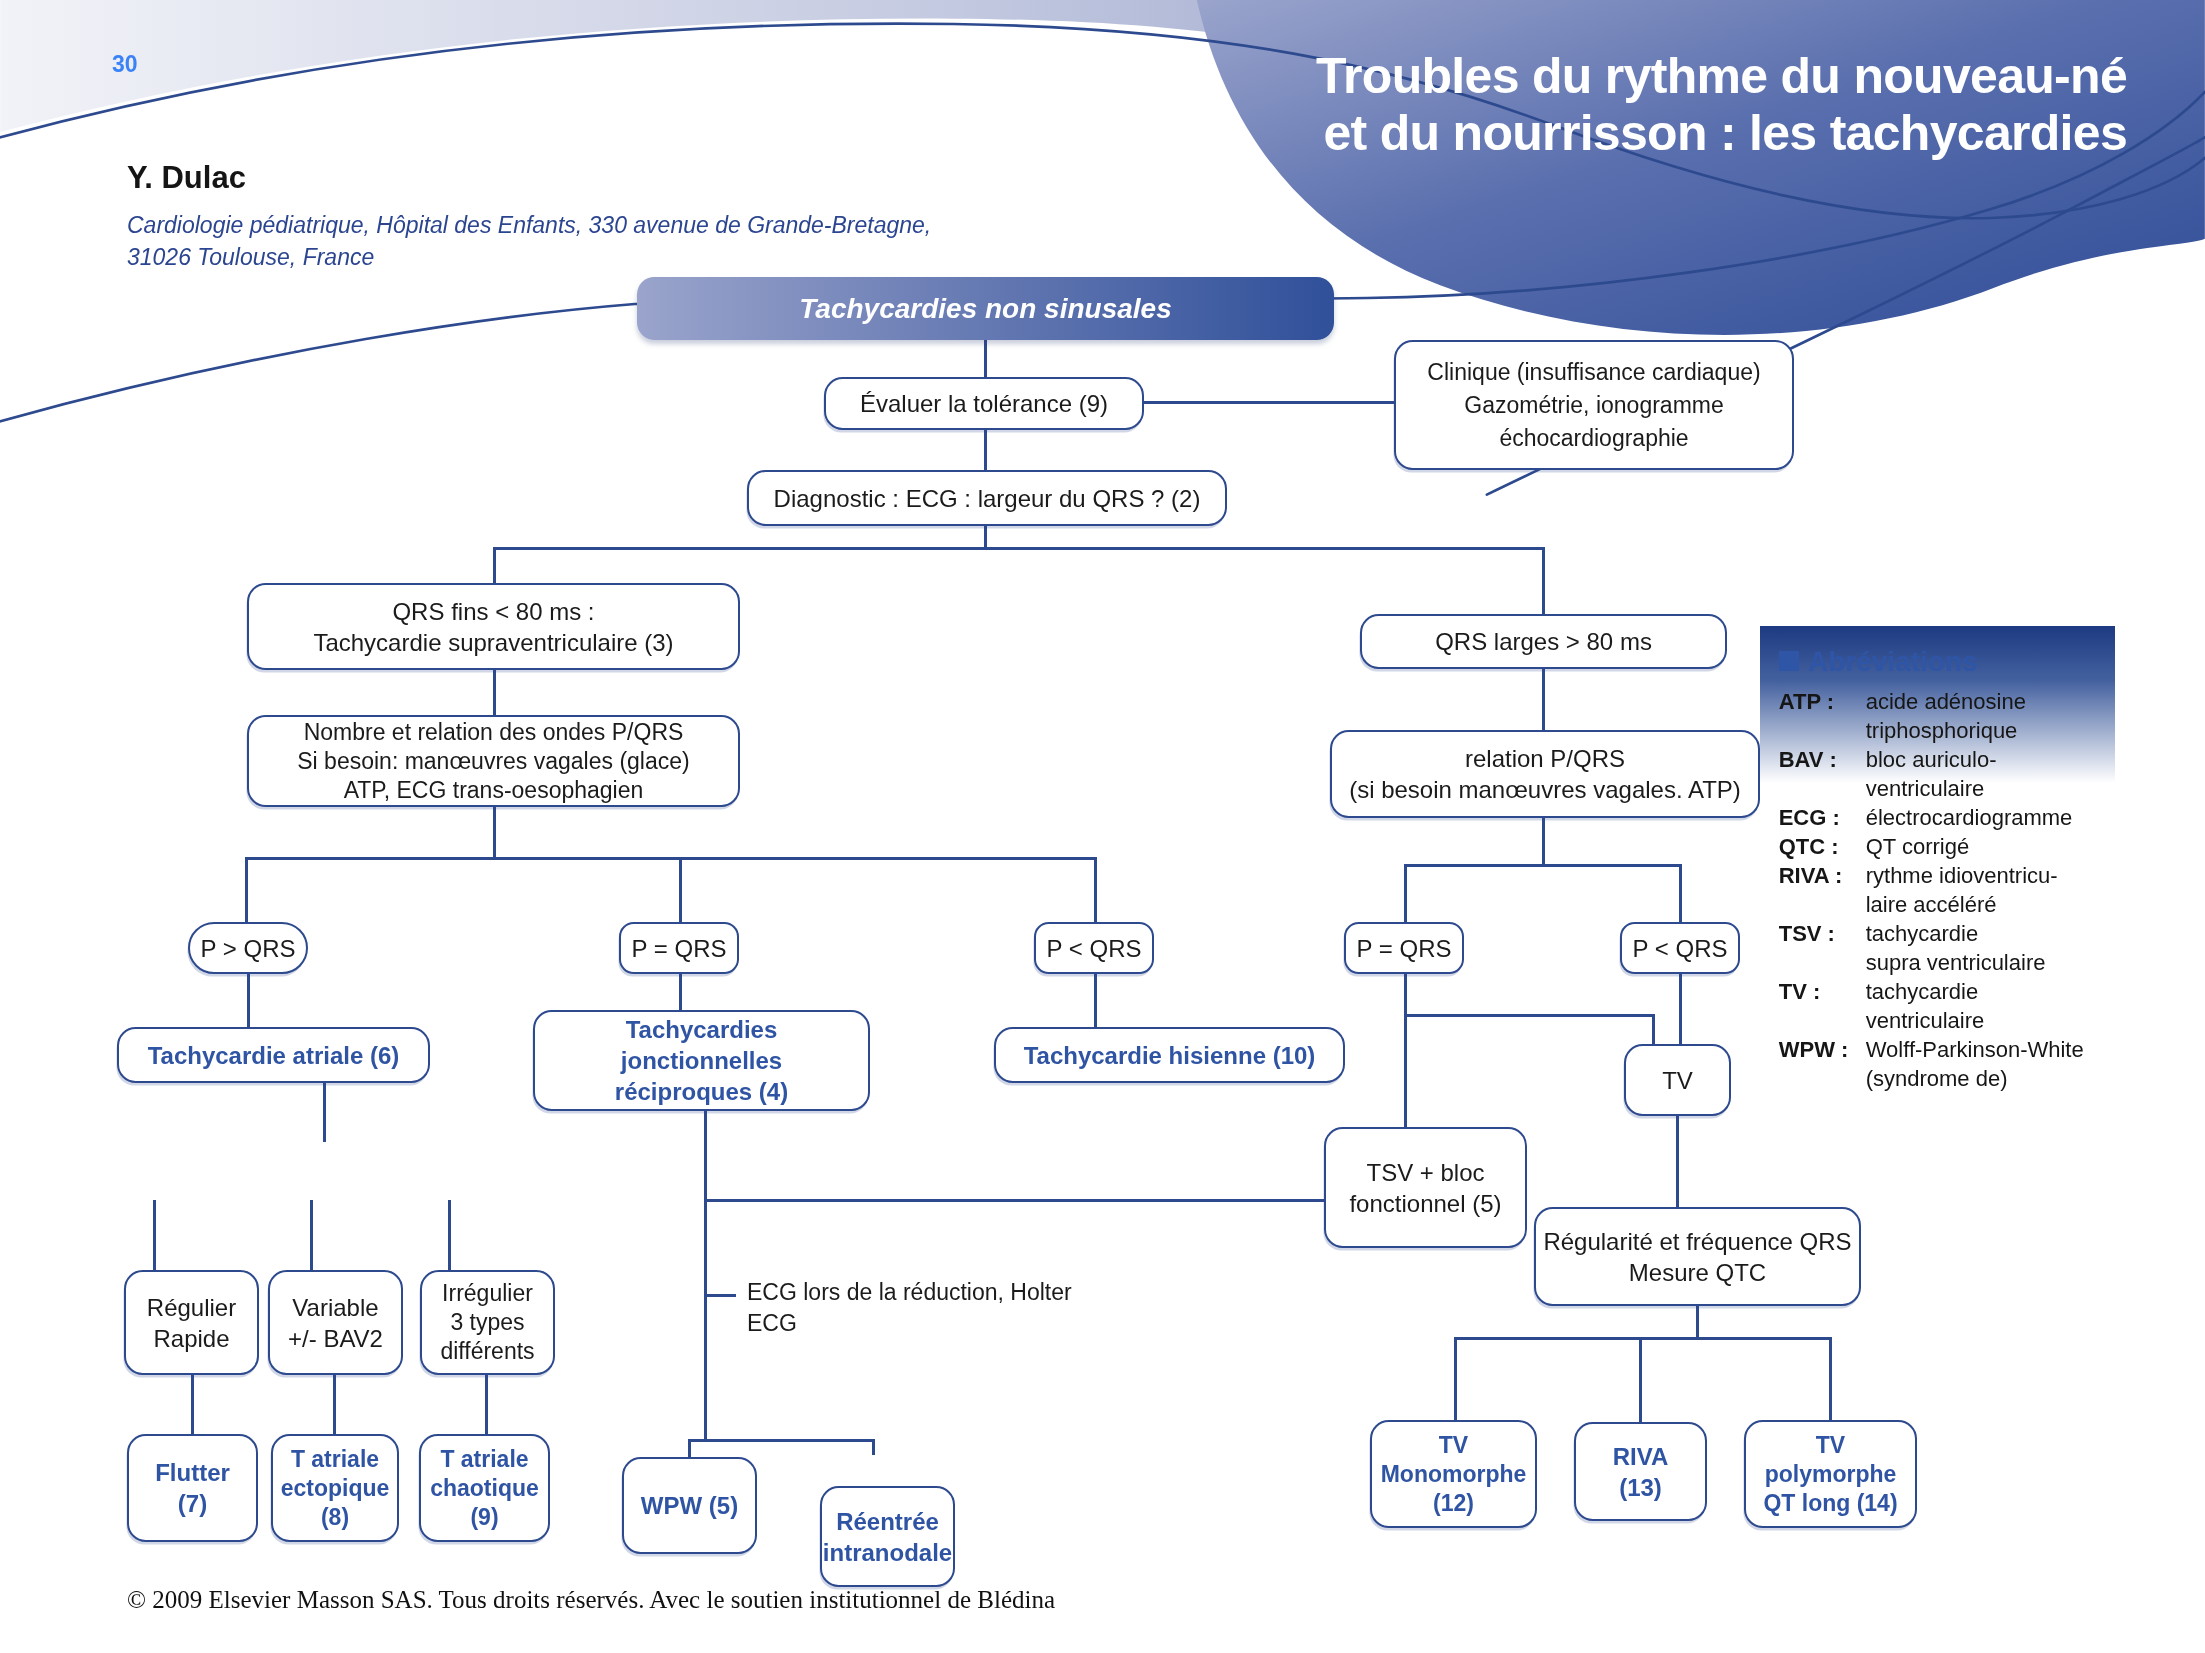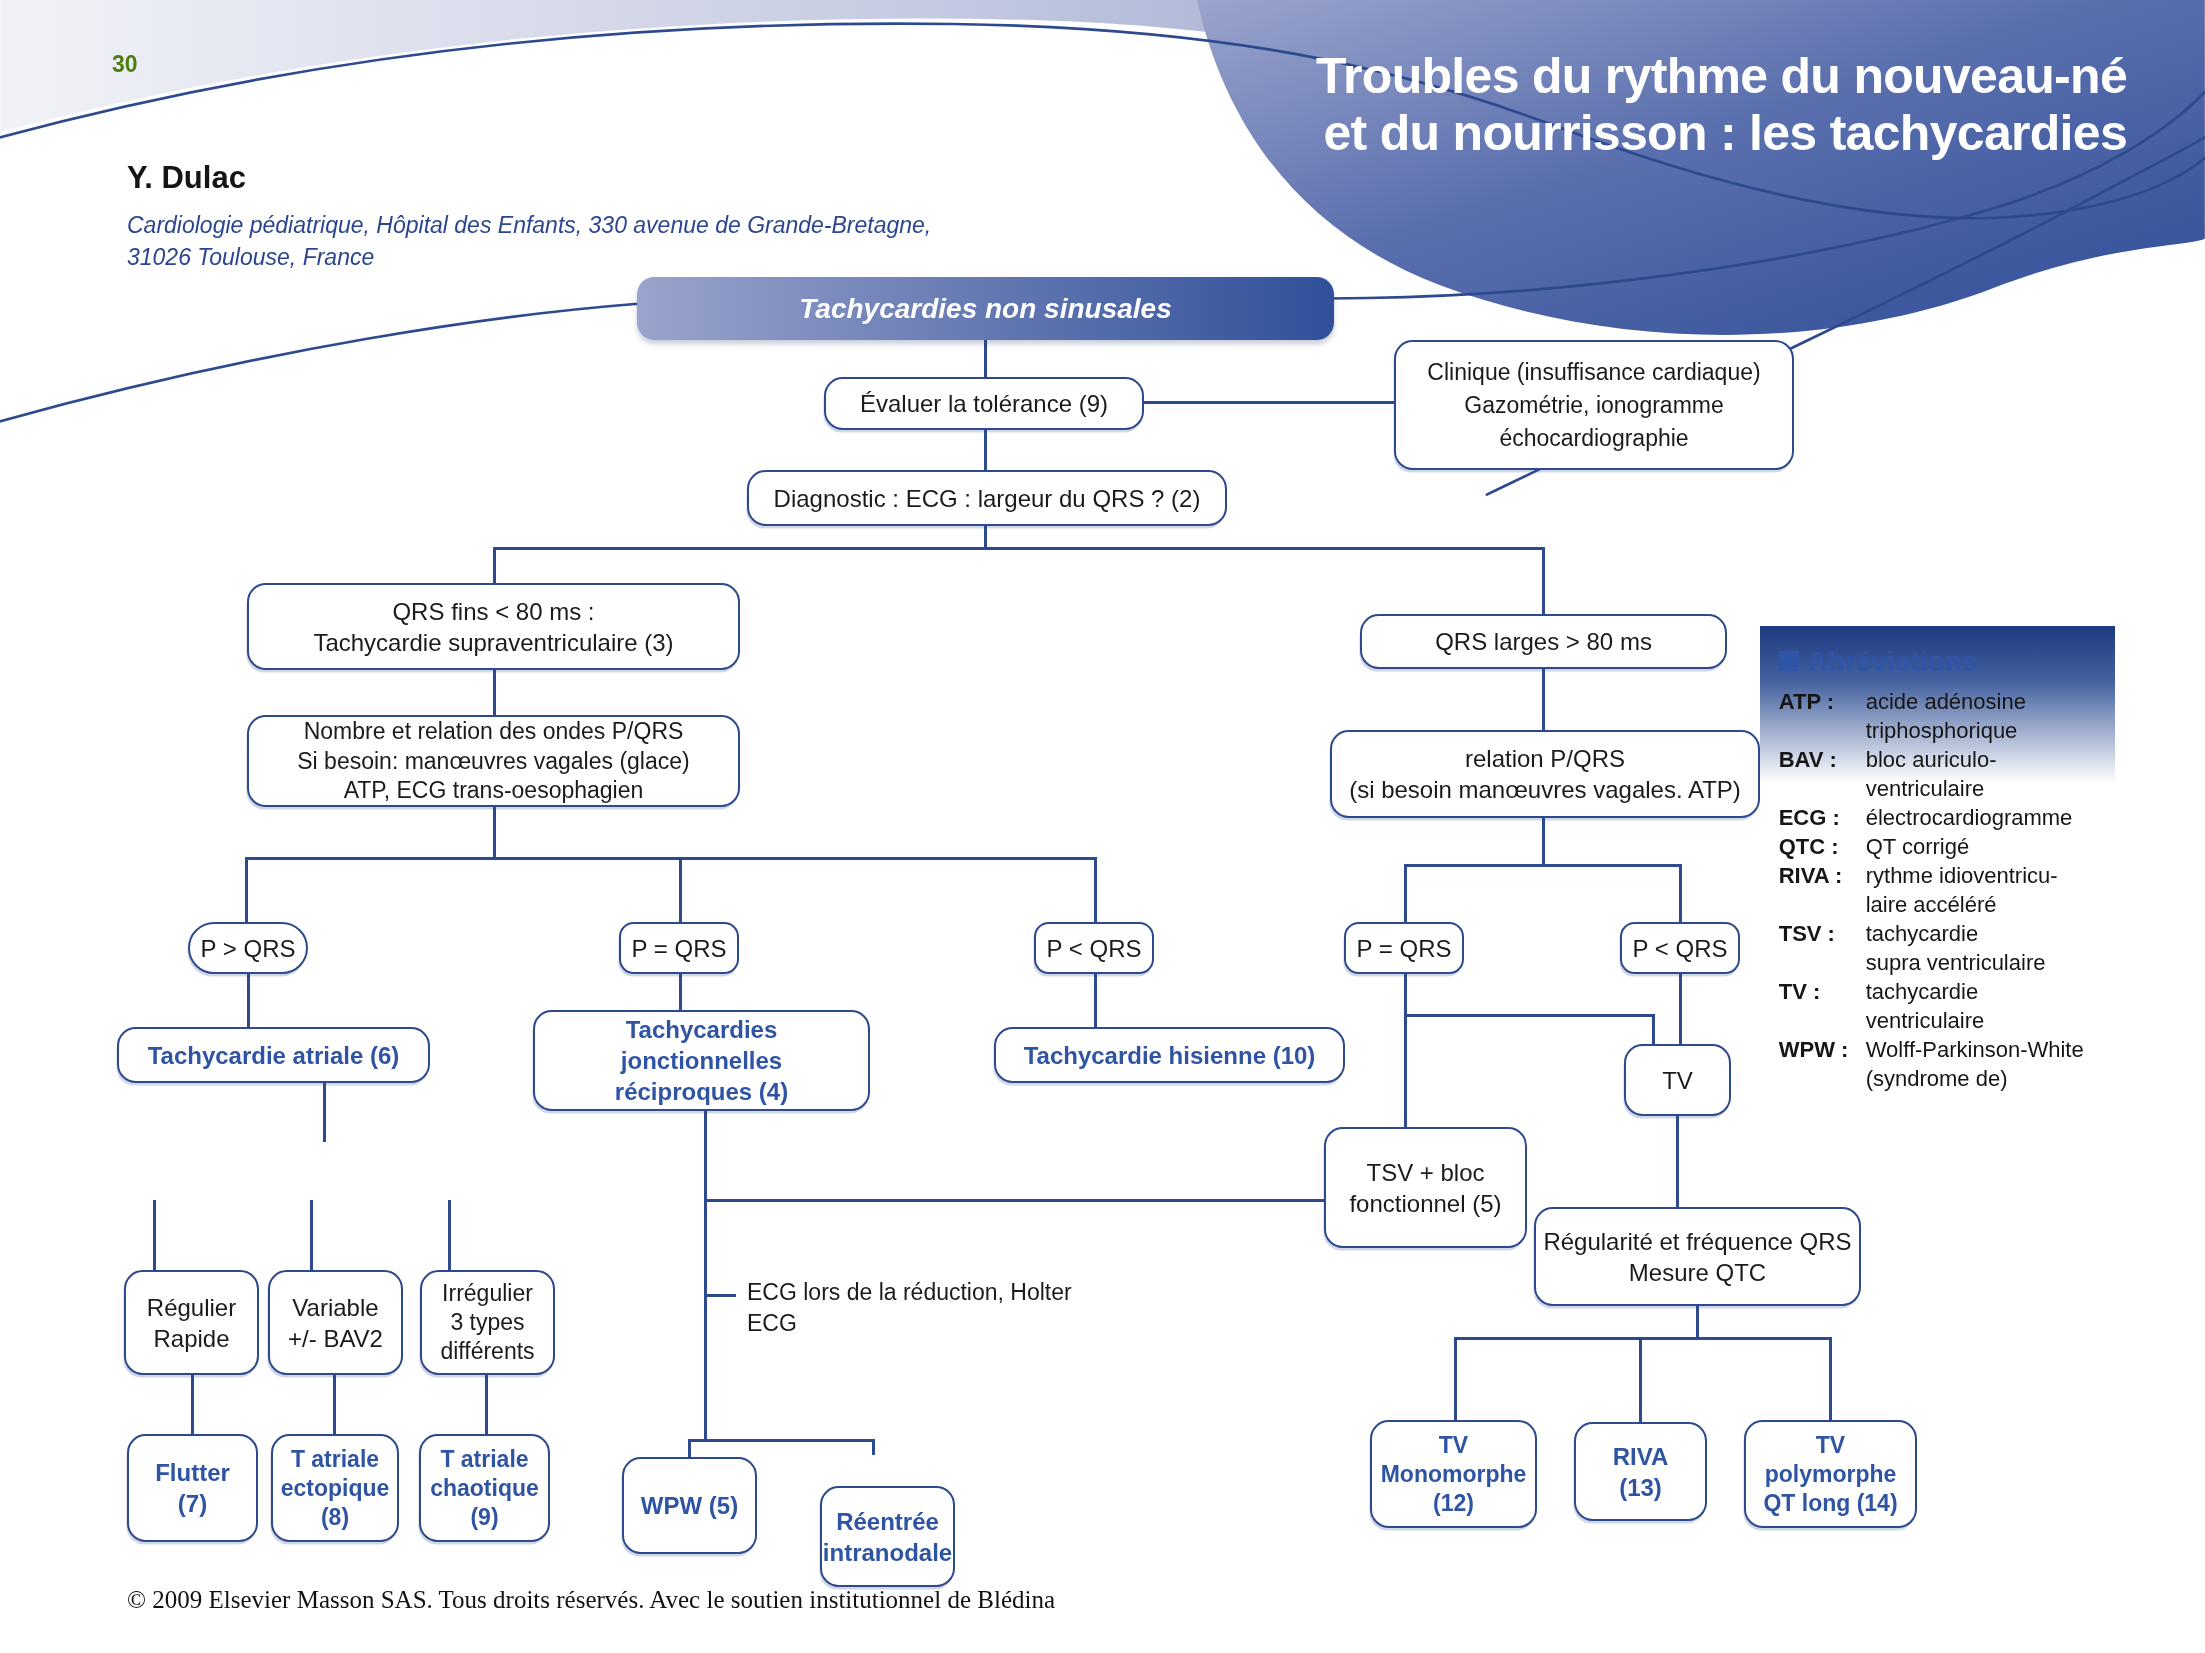--- a/index.html
+++ b/index.html
@@ -1,19 +1,19 @@
 <!DOCTYPE html>
 <html style="font-size:10.7px"><head>
 <meta charset="utf-8">
 <style>
   html,body{margin:0;padding:0;background:#fff;}
   .page{position:relative;width:2205px;height:1654px;background:#ffffff;overflow:hidden;
         font-family:"Liberation Sans",sans-serif;}
   .swoosh{position:absolute;left:0;top:0;width:2205px;height:700px;z-index:0;}
-  .page-number{position:absolute;left:112px;top:51px;font-size:23px;font-weight:bold;color:#4d7c0f;z-index:3;}
+  .page-number{position:absolute;left:112px;top:51px;font-size:23px;font-weight:bold;color:#3b82f6;z-index:3;}
   .doc-title{position:absolute;right:78px;top:48px;text-align:right;color:#ffffff;font-weight:bold;
              font-size:50px;line-height:57px;z-index:3;letter-spacing:-0.7px;}
   .author{position:absolute;left:127px;top:160px;font-size:31px;font-weight:bold;color:#151515;z-index:3;}
   .affiliation{position:absolute;left:127px;top:209px;font-size:23px;line-height:32px;font-style:italic;
                color:#2b4590;z-index:3;}
   
   .vl,.hl{position:absolute;background:#2e4a8f;z-index:1;}
   .vl{width:2.7px;} .hl{height:2.7px;}
   
   .node{position:absolute;background:#ffffff;border:2.7px solid #2e4a8f;border-radius:18.7px;
@@ -145,21 +145,21 @@
 
   <div class="node" style="left:247px;top:583px;width:493px;height:87px;">
     <div>QRS fins &lt; 80 ms :</div>
     <div>Tachycardie supraventriculaire (3)</div>
   </div>
 
   <div class="node" style="left:1360px;top:614px;width:367px;height:55px;">
     <span>QRS larges &gt; 80 ms</span>
   </div>
 
-  <div class="node tight" style="left:247px;top:715px;width:493px;height:92px;justify-content:space-between;">
+  <div class="node tight" style="left:247px;top:715px;width:493px;height:92px;">
     <div>Nombre et relation des ondes P/QRS</div>
     <div>Si besoin: manœuvres vagales (glace)</div>
     <div>ATP, ECG trans-oesophagien</div>
   </div>
 
   <div class="node" style="left:1330px;top:730px;width:430px;height:88px;">
     <div>relation P/QRS</div>
     <div>(si besoin manœuvres vagales. ATP)</div>
   </div>
 

